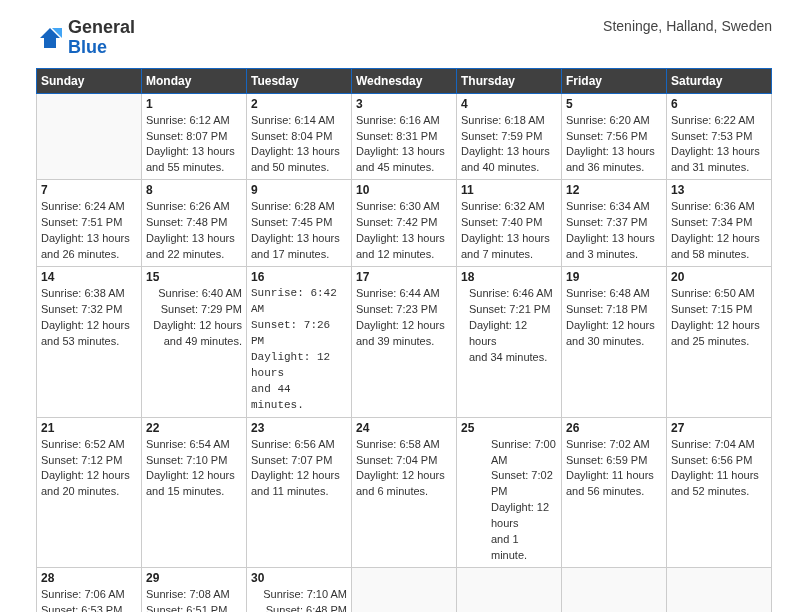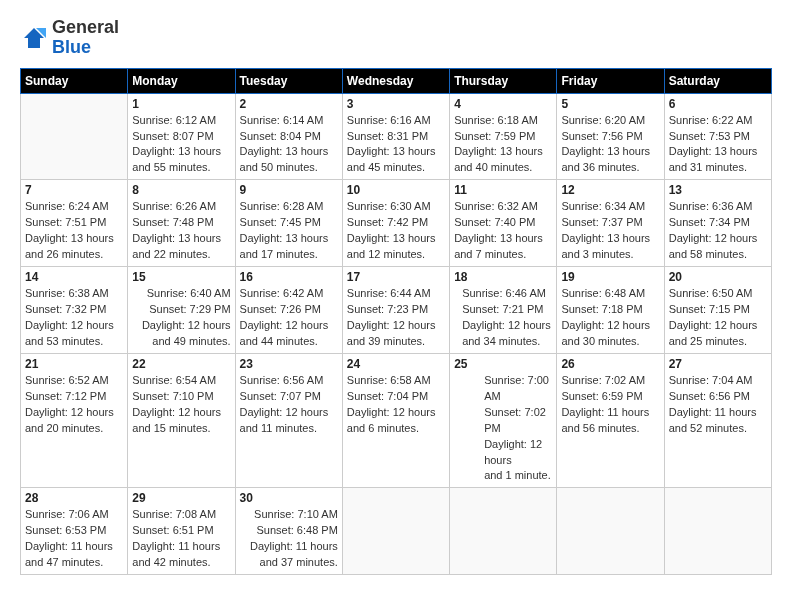--- a/index.html
+++ b/index.html
@@ -6,21 +6,21 @@
     body {
       font-family: Arial, sans-serif;
       background: #fff;
       width: 792px;
       height: 612px;
       overflow: hidden;
     }
     .page {
       width: 792px;
       height: 432px;
-      padding: 18px 20px 10px 20px;
+      padding: 18px 20px 10px 36px;
       display: flex;
       flex-direction: column;
     }
     .header {
       display: flex;
       justify-content: space-between;
       align-items: flex-start;
       margin-bottom: 10px;
     }
     .logo {
@@ -53,21 +53,21 @@
       color: #444;
     }
     .calendar {
       flex: 1;
       border: 1px solid #ccc;
       border-collapse: collapse;
       width: 100%;
       table-layout: fixed;
     }
     .calendar th {
-      background: #000000;
+      background: #404040;
       color: #fff;
       font-size: 12px;
       padding: 5px 4px;
       text-align: left;
       border: 1px solid #1565C0;
       font-weight: bold;
     }
     .calendar td {
       vertical-align: top;
       border: 1px solid #ccc;
@@ -104,20 +104,21 @@
       <svg class="logo-icon" viewBox="0 0 28 28" xmlns="http://www.w3.org/2000/svg">
         <polygon points="14,4 24,14 20,14 20,24 8,24 8,14 4,14" fill="#1565C0"></polygon>
         <polygon points="16,4 26,4 26,14" fill="#42A5F5"></polygon>
       </svg>
       <div class="logo-text">
         <span class="general">General</span><br>
         <span class="blue">Blue</span>
       </div>
     </div>
     <div class="title-block">
+      <div class="location">Steninge, Halland, Sweden</div>
     </div>
   </div>
 
   <table class="calendar">
     <thead>
       <tr>
         <th>Sunday</th>
         <th>Monday</th>
         <th>Tuesday</th>
         <th>Wednesday</th>
@@ -233,21 +234,21 @@
           </td>
           <td>
             <span class="day-num">15</span>
             <div class="day-info" style="white-space: pre-line; text-align: right;">Sunrise: 6:40 AM
 Sunset: 7:29 PM
 Daylight: 12 hours
 and 49 minutes.</div>
           </td>
           <td>
             <span class="day-num">16</span>
-            <div class="day-info" style="white-space: pre-line;">Sunrise: 6:42 AM
+            <div class="day-info" style="white-space: pre-line; font-family: Liberation Mono, monospace;">Sunrise: 6:42 AM
 Sunset: 7:26 PM
 Daylight: 12 hours
 and 44 minutes.</div>
           </td>
           <td>
             <span class="day-num">17</span>
             <div class="day-info" style="white-space: pre-line;">Sunrise: 6:44 AM
 Sunset: 7:23 PM
 Daylight: 12 hours
 and 39 minutes.</div>

